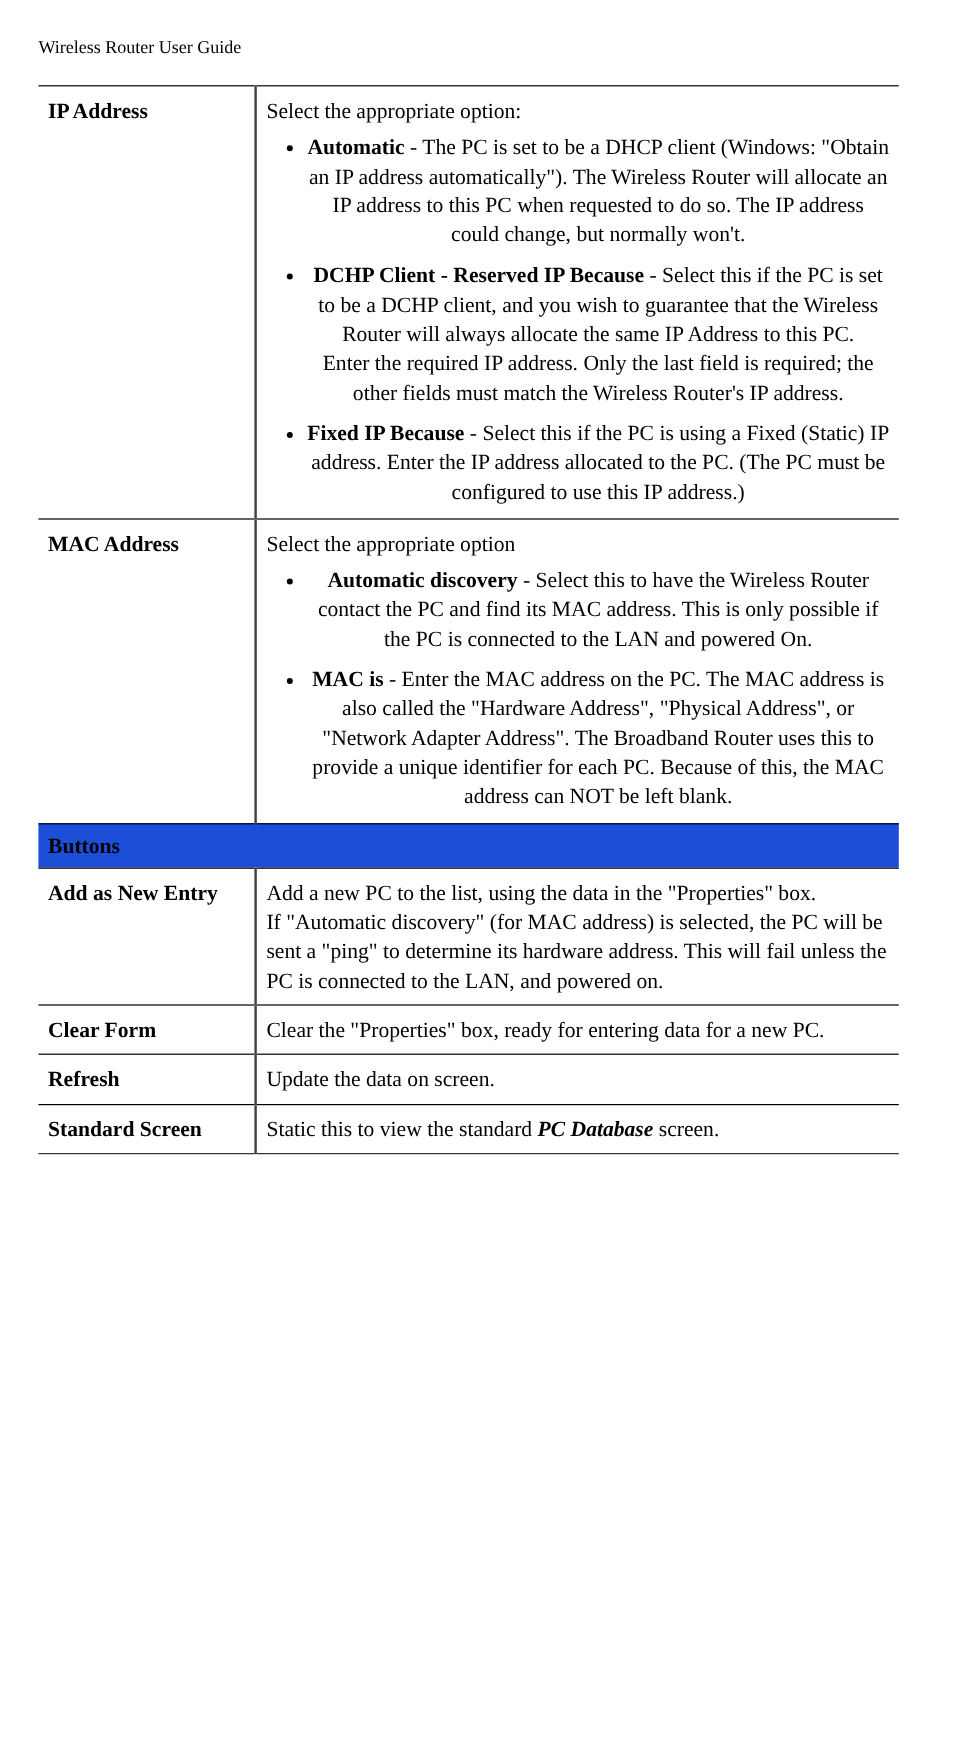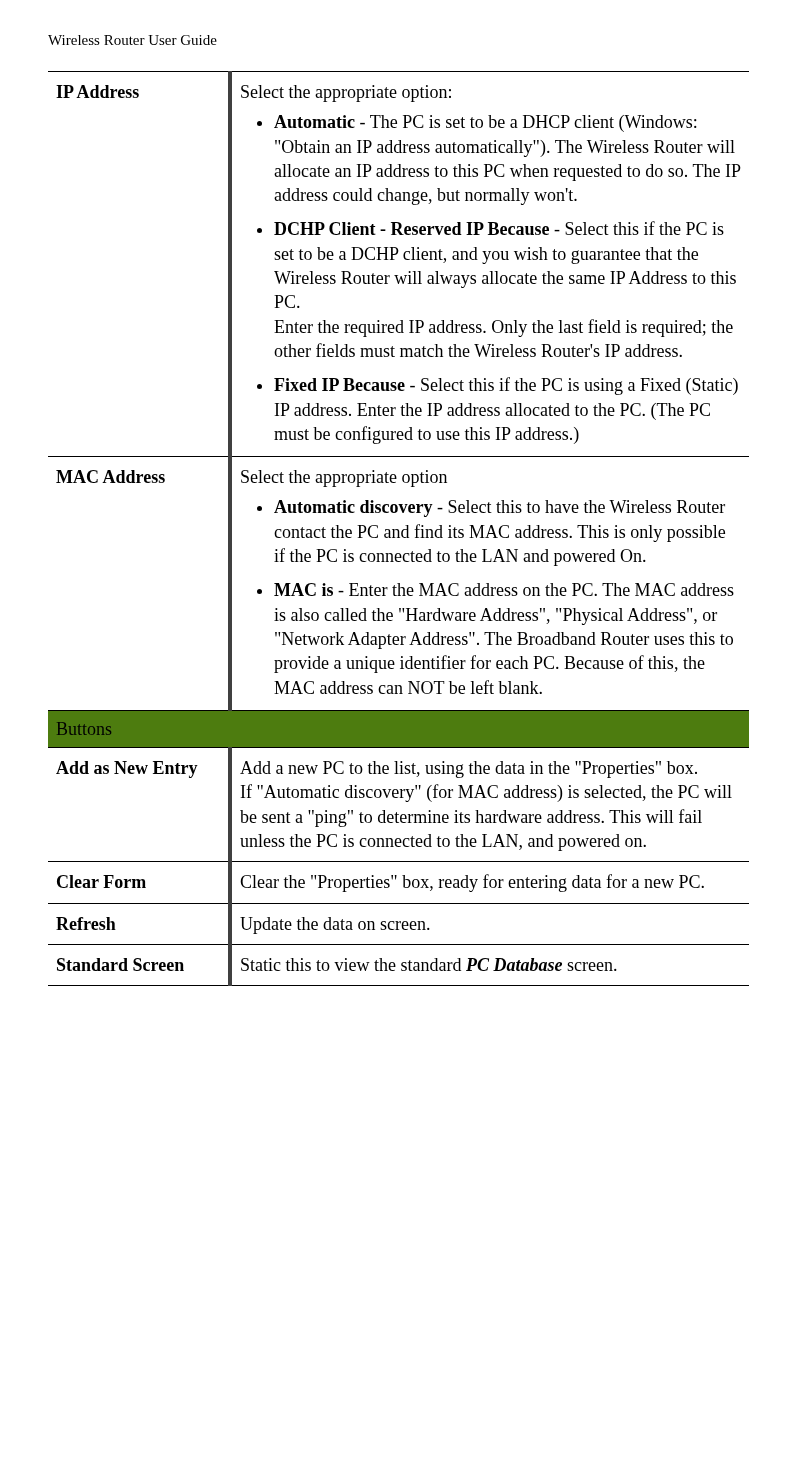--- a/index.html
+++ b/index.html
@@ -6,21 +6,21 @@
   body {
     margin: 0;
     padding: 0;
     background: #fff;
     font-family: "Times New Roman", Times, serif;
     color: #000;
     width: 797px;
   }
   .page {
     box-sizing: border-box;
-    padding: 32px 48px 0 48px;
+    padding: 32px 48px 0 32px;
   }
   .running-head {
     font-size: 15px;
     margin-bottom: 22px;
   }
   table.ref {
     width: 100%;
     border-collapse: collapse;
     font-size: 18px;
     line-height: 1.35;
@@ -33,36 +33,37 @@
     vertical-align: top;
     padding: 8px 8px 8px 8px;
   }
   table.ref td.label {
     width: 168px;
     font-weight: bold;
     padding-right: 4px;
     margin-left: 36px;
   }
   table.ref td.desc {
-    border-left: 4px solid #404040;
+    border-left: 2px solid #404040;
   }
   table.ref tr.section-row td {
-    background: #4d7c0f;
-    font-weight: normal;
+    background: #1d4ed8;
+    font-weight: bold;
     padding: 6px 8px;
   }
   .intro { margin: 0 0 4px 0; }
   ul.opts {
     list-style: disc;
     margin: 2px 0 0 0;
     padding-left: 34px;
   }
   ul.opts li {
     margin: 6px 0 10px 0;
     padding-left: 0;
+    text-align: center;
   }
   ul.opts li:last-child { margin-bottom: 2px; }
   .b { font-weight: bold; }
   .bi { font-weight: bold; font-style: italic; font-family: Liberation Serif, serif; }
 </style>
 </head>
 <body>
 
 <div class="page">
 

